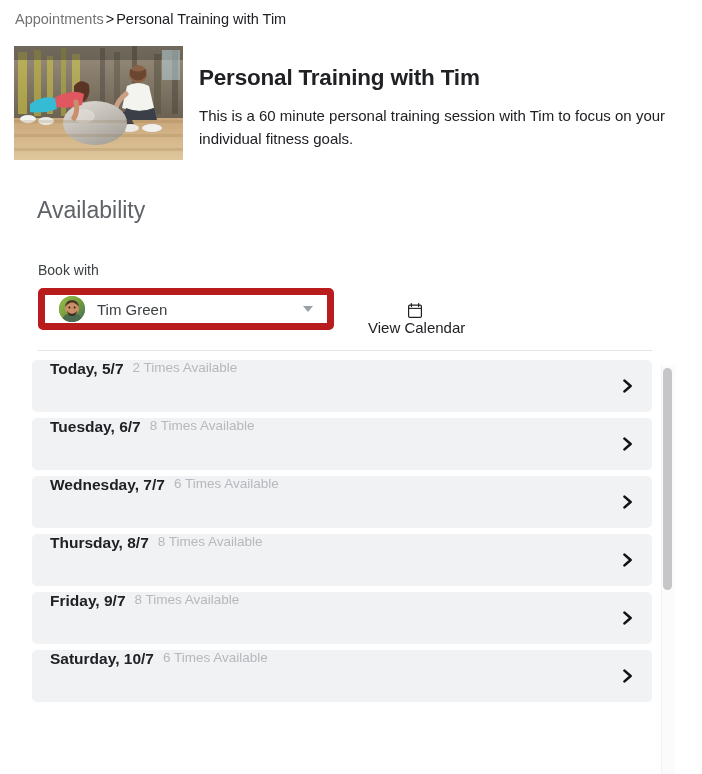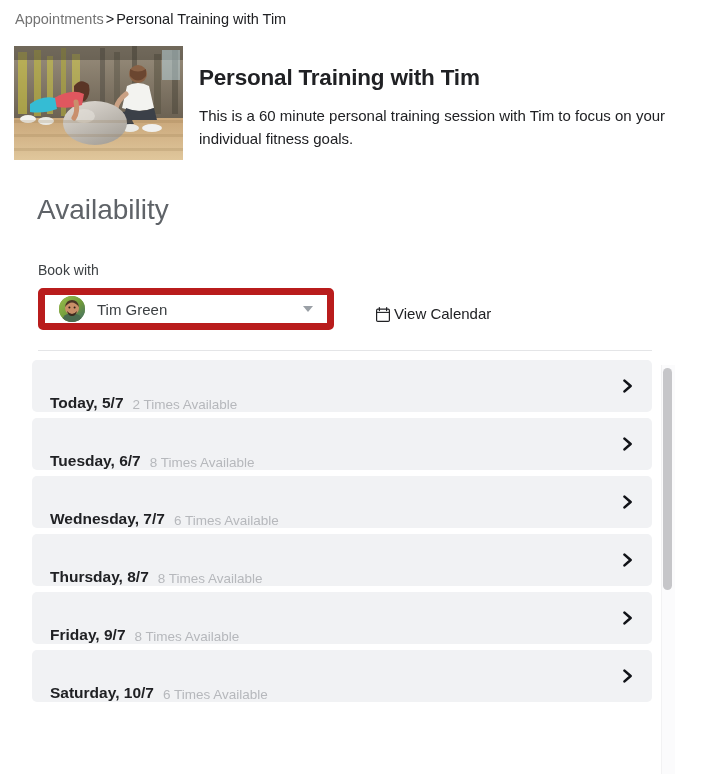--- a/index.html
+++ b/index.html
@@ -77,21 +77,21 @@
     line-height: 23px;
     color: #202124;
     max-width: 470px;
   }
 
   
   .avail-heading {
     position: absolute;
     left: 37px;
     top: 195px;
-    font-size: 28px;
+    font-size: 23px;
     font-weight: normal;
     color: #5f6368;
     line-height: 30px;
     margin: 0;
   }
 
   .book-with-label {
     position: absolute;
     left: 38px;
     top: 260px;
@@ -137,30 +137,31 @@
     width: 0;
     height: 0;
     border-left: 5px solid transparent;
     border-right: 5px solid transparent;
     border-top: 6px solid #9aa0a6;
     margin-right: 4px;
   }
 
   .view-calendar {
     position: absolute;
-    left: 376px;
+    left: 368px;
     top: 303px;
     height: 22px;
     display: flex;
     align-items: center;
     cursor: pointer;
     background: none;
     border: none;
     padding: 0;
     font-family: inherit;
+    flex-direction: column;
   }
   .view-calendar .cal-icon {
     width: 14px;
     height: 15px;
     flex: 0 0 auto;
     margin-right: 4px;
   }
   .view-calendar .vc-label {
     font-size: 15px;
     color: #202124;
@@ -184,21 +185,21 @@
     top: 360px;
     width: 620px;
   }
   .day-row {
     position: relative;
     height: 52px;
     margin-bottom: 6px;
     background: #f1f2f4;
     border-radius: 5px;
     display: flex;
-    align-items: flex-end;
+    align-items: flex-start;
     padding: 0 18px;
     box-sizing: border-box;
     cursor: pointer;
   }
   .day-row.disabled {
     background: #f5f6f7;
     cursor: default;
   }
   .day-name {
     font-size: 15.5px;

